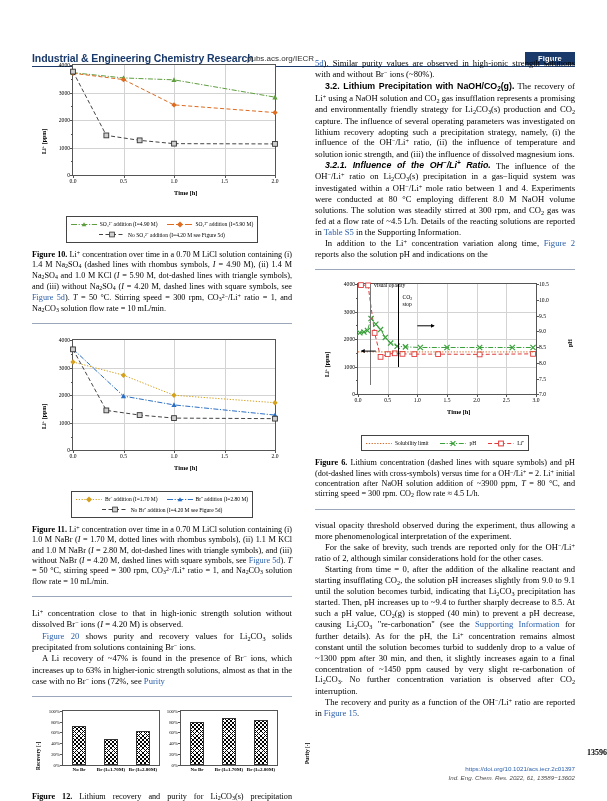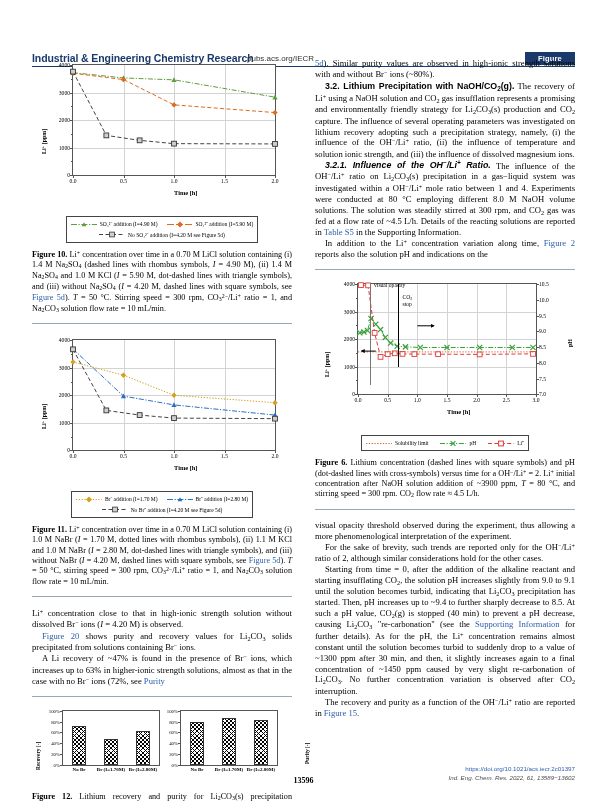--- a/index.html
+++ b/index.html
@@ -97,21 +97,21 @@
            repeating-linear-gradient(-45deg, #000 0 0.6px, transparent 0.6px 3px);
          background-color:#ffffff;
          border:1px solid #333; }
   .barlabel { position:absolute; top:100%; transform:translateX(-50%);
               font-size:5px; padding-top:2.5px; white-space:nowrap; font-weight:bold; }
 
   .annot { position:absolute; font-size:5.6px; line-height:1.05; white-space:nowrap; }
   .vline { position:absolute; width:1.4px; background:#000; }
 
   
-  .pagenum { position:absolute; left:0; right:0; bottom:16px; text-align:center;
+  .pagenum { position:absolute; left:0; right:0; bottom:44px; text-align:right;
              font-size:8px; font-weight:bold; font-family:"Liberation Serif", serif;}
   .footer { position:absolute; right:32px; bottom:18px; text-align:right;
             font-size:6.2px; line-height:1.45; color:#4a4a4a;
             font-family:"Liberation Sans", sans-serif; }
   .footer .doi { color:#2b5faa; }
   .footer .cite { font-style:italic; }
 </style>
 </head>
 <body>
 

